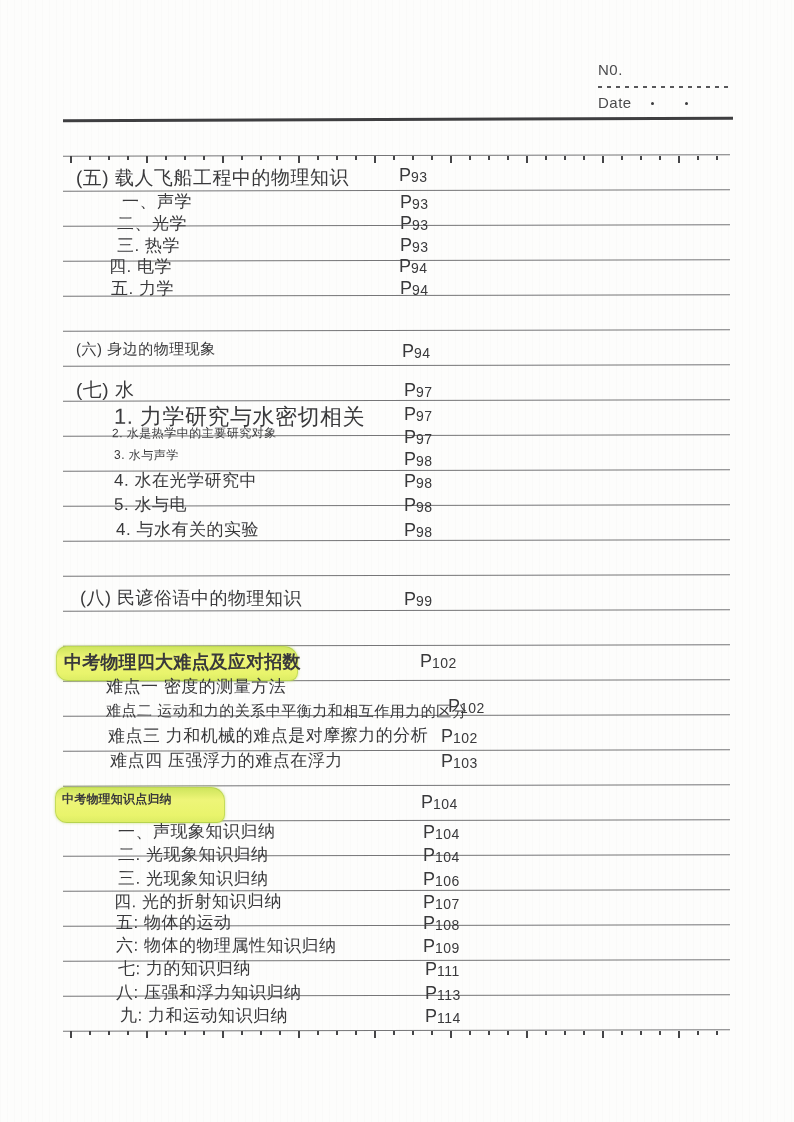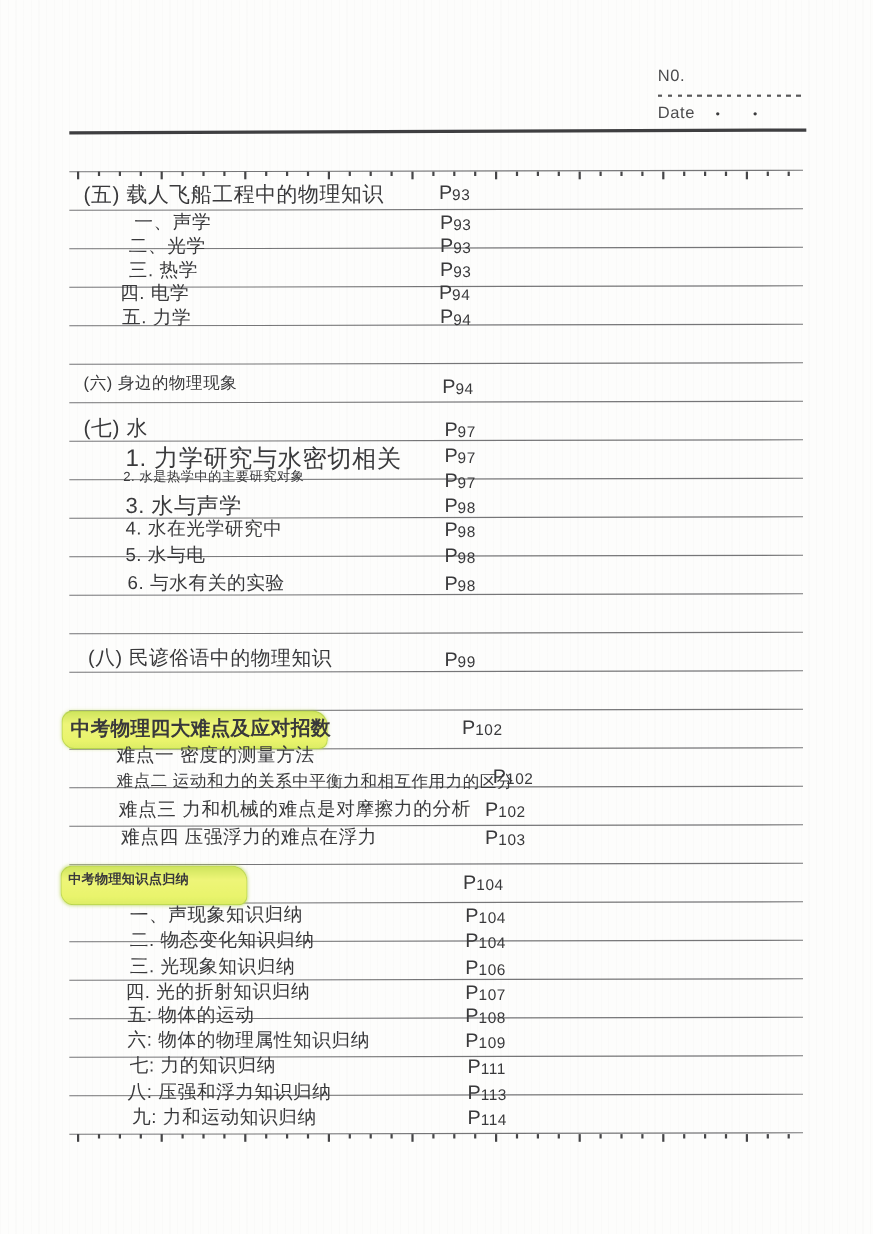--- a/index.html
+++ b/index.html
@@ -172,46 +172,46 @@
       <div class="row-label" style="left: 111px; top: 279px; font-size: 17px; transform: rotate(0.15deg);">五. 力学</div>
       <div class="pnum" style="left: 400px; top: 278px;"><span class="p-letter">P</span><span class="p-digits">94</span></div>
       <div class="row-label" style="left: 76px; top: 340px; font-size: 15px; transform: rotate(-0.15deg);">(六) 身边的物理现象</div>
       <div class="pnum" style="left: 402px; top: 341px;"><span class="p-letter">P</span><span class="p-digits">94</span></div>
       <div class="row-label" style="left: 76px; top: 379px; font-size: 19px; transform: rotate(0deg);">(七) 水</div>
       <div class="pnum" style="left: 404px; top: 380px;"><span class="p-letter">P</span><span class="p-digits">97</span></div>
       <div class="row-label" style="left: 114px; top: 404px; font-size: 22px; transform: rotate(0.15deg);">1. 力学研究与水密切相关</div>
       <div class="pnum" style="left: 404px; top: 404px;"><span class="p-letter">P</span><span class="p-digits">97</span></div>
       <div class="row-label" style="left: 112px; top: 427px; font-size: 12px; transform: rotate(-0.15deg);">2. 水是热学中的主要研究对象</div>
       <div class="pnum" style="left: 404px; top: 427px;"><span class="p-letter">P</span><span class="p-digits">97</span></div>
-      <div class="row-label" style="left: 114px; top: 449px; font-size: 20px; transform: rotate(0deg);">3. 水与声学</div>
+      <div class="row-label" style="left: 114px; top: 449px; font-size: 12px; transform: rotate(0deg);">3. 水与声学</div>
       <div class="pnum" style="left: 404px; top: 449px;"><span class="p-letter">P</span><span class="p-digits">98</span></div>
       <div class="row-label" style="left: 114px; top: 471px; font-size: 17px; transform: rotate(0.15deg);">4. 水在光学研究中</div>
       <div class="pnum" style="left: 404px; top: 471px;"><span class="p-letter">P</span><span class="p-digits">98</span></div>
       <div class="row-label" style="left: 114px; top: 495px; font-size: 17px; transform: rotate(-0.15deg);">5. 水与电</div>
       <div class="pnum" style="left: 404px; top: 495px;"><span class="p-letter">P</span><span class="p-digits">98</span></div>
-      <div class="row-label" style="left: 116px; top: 520px; font-size: 17px; transform: rotate(0deg);">6. 与水有关的实验</div>
+      <div class="row-label" style="left: 116px; top: 520px; font-size: 17px; transform: rotate(0deg);">4. 与水有关的实验</div>
       <div class="pnum" style="left: 404px; top: 520px;"><span class="p-letter">P</span><span class="p-digits">98</span></div>
       <div class="row-label" style="left: 80px; top: 588px; font-size: 18px; transform: rotate(0.15deg);">(八) 民谚俗语中的物理知识</div>
       <div class="pnum" style="left: 404px; top: 589px;"><span class="p-letter">P</span><span class="p-digits">99</span></div>
       <div class="hl" style="left: 56px; top: 646px; width: 240px; height: 33px;"></div>
       <div class="row-label bold" style="left: 64px; top: 652px; font-size: 18px; transform: rotate(-0.15deg);">中考物理四大难点及应对招数</div>
       <div class="pnum" style="left: 420px; top: 651px;"><span class="p-letter">P</span><span class="p-digits">102</span></div>
       <div class="row-label" style="left: 106px; top: 677px; font-size: 17px; transform: rotate(0deg);">难点一 密度的测量方法</div>
       <div class="row-label" style="left: 106px; top: 702px; font-size: 15px; transform: rotate(0.15deg);">难点二 运动和力的关系中平衡力和相互作用力的区分</div>
       <div class="pnum" style="left: 448px; top: 696px;"><span class="p-letter">P</span><span class="p-digits">102</span></div>
       <div class="row-label" style="left: 108px; top: 726px; font-size: 17px; transform: rotate(-0.15deg);">难点三 力和机械的难点是对摩擦力的分析</div>
       <div class="pnum" style="left: 441px; top: 726px;"><span class="p-letter">P</span><span class="p-digits">102</span></div>
       <div class="row-label" style="left: 110px; top: 751px; font-size: 17px; transform: rotate(0deg);">难点四 压强浮力的难点在浮力</div>
       <div class="pnum" style="left: 441px; top: 751px;"><span class="p-letter">P</span><span class="p-digits">103</span></div>
       <div class="hl" style="left: 55px; top: 787px; width: 168px; height: 34px;"></div>
       <div class="row-label bold" style="left: 62px; top: 793px; font-size: 12px; transform: rotate(0.15deg);">中考物理知识点归纳</div>
       <div class="pnum" style="left: 421px; top: 792px;"><span class="p-letter">P</span><span class="p-digits">104</span></div>
       <div class="row-label" style="left: 118px; top: 822px; font-size: 17px; transform: rotate(-0.15deg);">一、声现象知识归纳</div>
       <div class="pnum" style="left: 423px; top: 822px;"><span class="p-letter">P</span><span class="p-digits">104</span></div>
-      <div class="row-label" style="left: 118px; top: 845px; font-size: 17px; transform: rotate(0deg);">二. 物态变化知识归纳</div>
+      <div class="row-label" style="left: 118px; top: 845px; font-size: 17px; transform: rotate(0deg);">二. 光现象知识归纳</div>
       <div class="pnum" style="left: 423px; top: 845px;"><span class="p-letter">P</span><span class="p-digits">104</span></div>
       <div class="row-label" style="left: 118px; top: 869px; font-size: 17px; transform: rotate(0.15deg);">三. 光现象知识归纳</div>
       <div class="pnum" style="left: 423px; top: 869px;"><span class="p-letter">P</span><span class="p-digits">106</span></div>
       <div class="row-label" style="left: 114px; top: 892px; font-size: 17px; transform: rotate(-0.15deg);">四. 光的折射知识归纳</div>
       <div class="pnum" style="left: 423px; top: 892px;"><span class="p-letter">P</span><span class="p-digits">107</span></div>
       <div class="row-label" style="left: 116px; top: 913px; font-size: 17px; transform: rotate(0deg);">五: 物体的运动</div>
       <div class="pnum" style="left: 423px; top: 913px;"><span class="p-letter">P</span><span class="p-digits">108</span></div>
       <div class="row-label" style="left: 116px; top: 936px; font-size: 17px; transform: rotate(0.15deg);">六: 物体的物理属性知识归纳</div>
       <div class="pnum" style="left: 423px; top: 936px;"><span class="p-letter">P</span><span class="p-digits">109</span></div>
       <div class="row-label" style="left: 118px; top: 959px; font-size: 17px; transform: rotate(-0.15deg);">七: 力的知识归纳</div>

